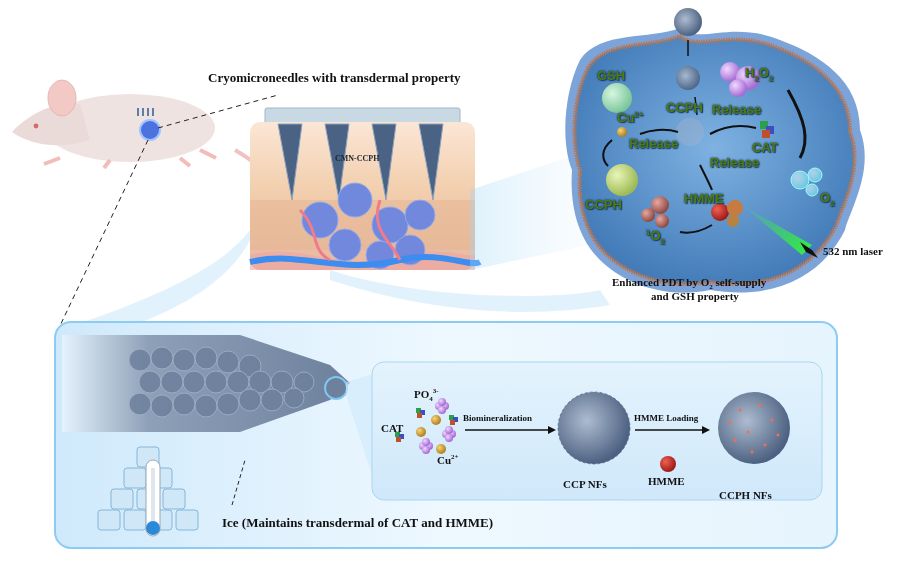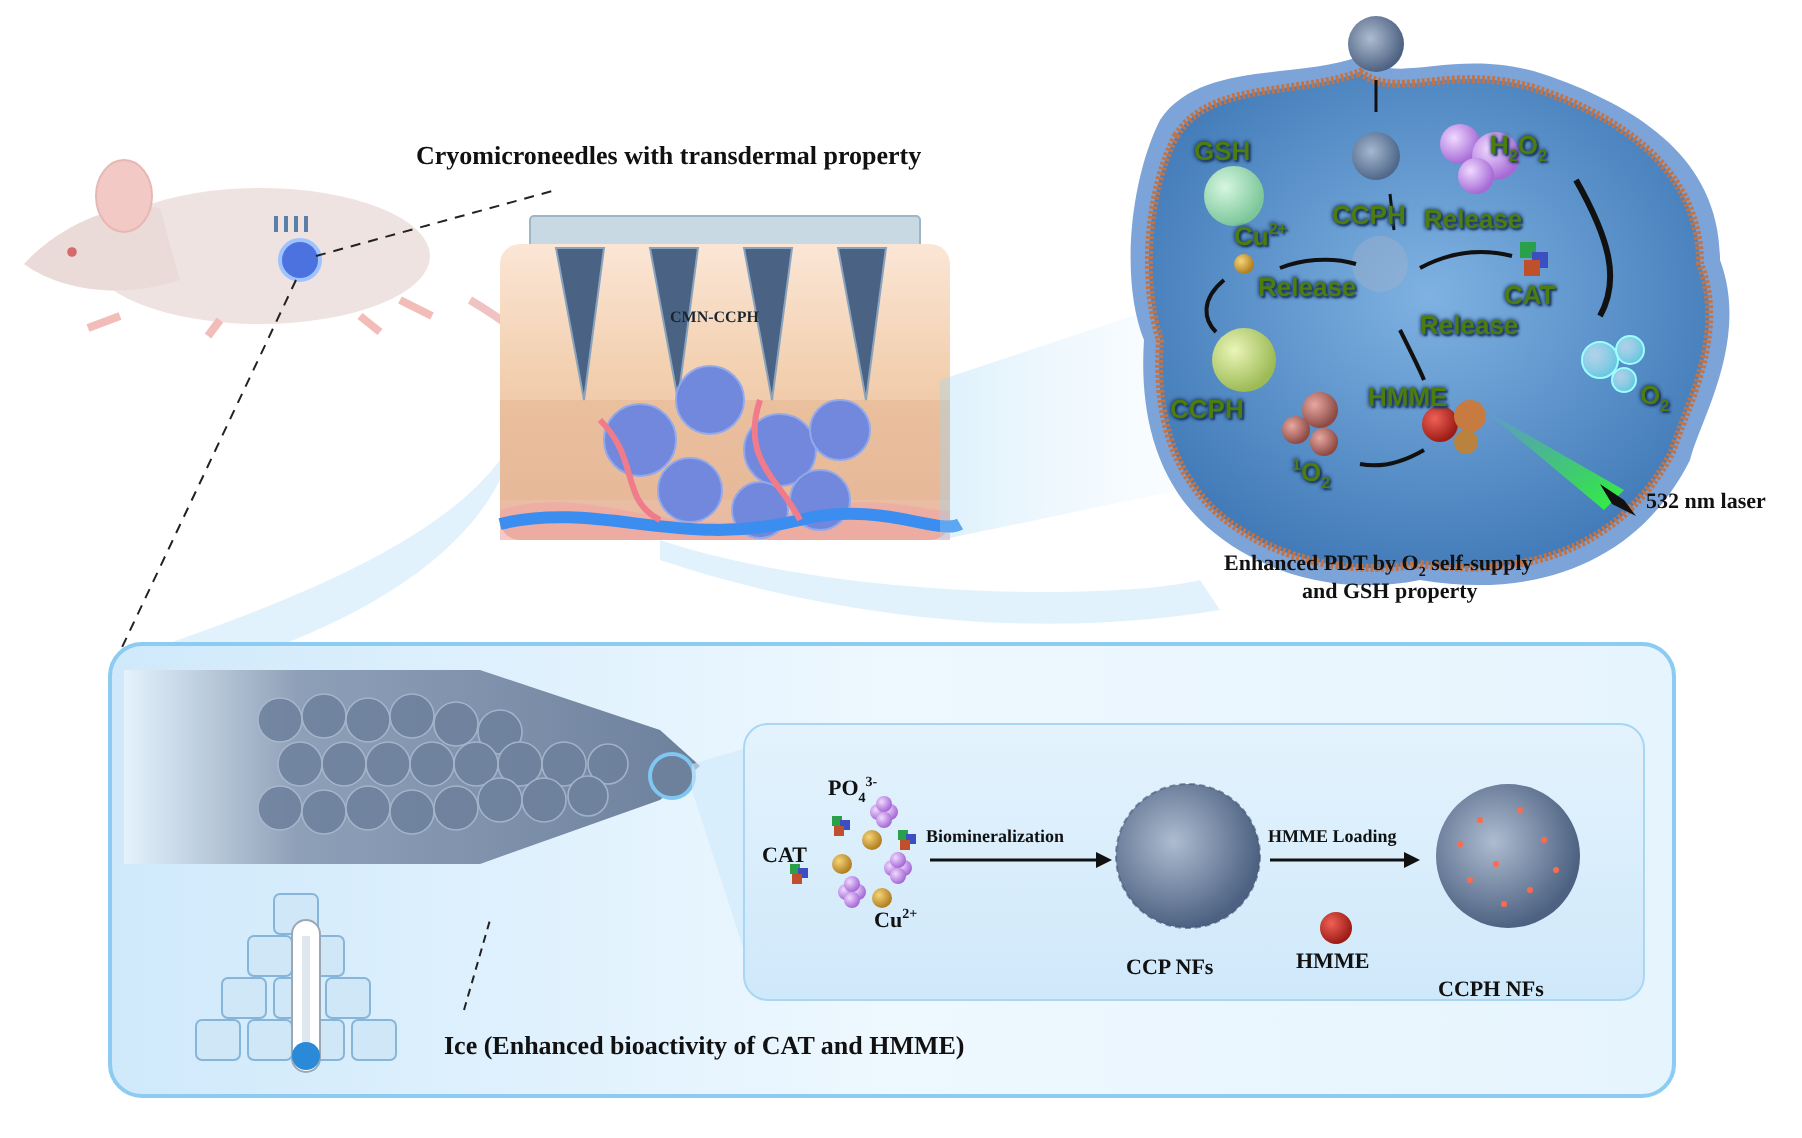--- a/index.html
+++ b/index.html
@@ -320,13 +320,13 @@
 <div class="lbl" style="left:381px;top:422px;font-size:11px;">CAT</div>
 <div class="lbl" style="left:437px;top:453px;font-size:11px;">
   <span>Cu</span><sup style="font-size:7px">2+</sup>
 </div>
 <div class="lbl" style="left:463px;top:413px;font-size:9px;">Biomineralization</div>
 <div class="lbl" style="left:563px;top:478px;font-size:11px;">CCP NFs</div>
 <div class="lbl" style="left:634px;top:413px;font-size:9px;">HMME Loading</div>
 <div class="lbl" style="left:648px;top:475px;font-size:11px;">HMME</div>
 <div class="lbl" style="left:719px;top:478px;font-size:11px;margin-top:11px;">CCPH NFs</div>
 
-<div class="lbl" style="left:222px;top:515px;font-size:13px;">Ice  (Enhanced bioactivity of CAT and HMME)</div>
+<div class="lbl" style="left:222px;top:515px;font-size:13px;">Ice  (Maintains transdermal of CAT and HMME)</div>
 
 </body></html>

